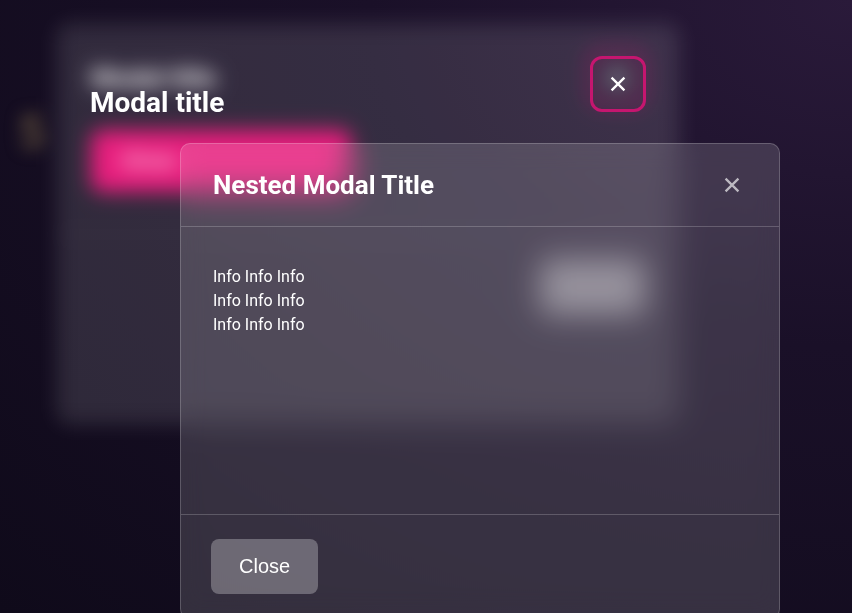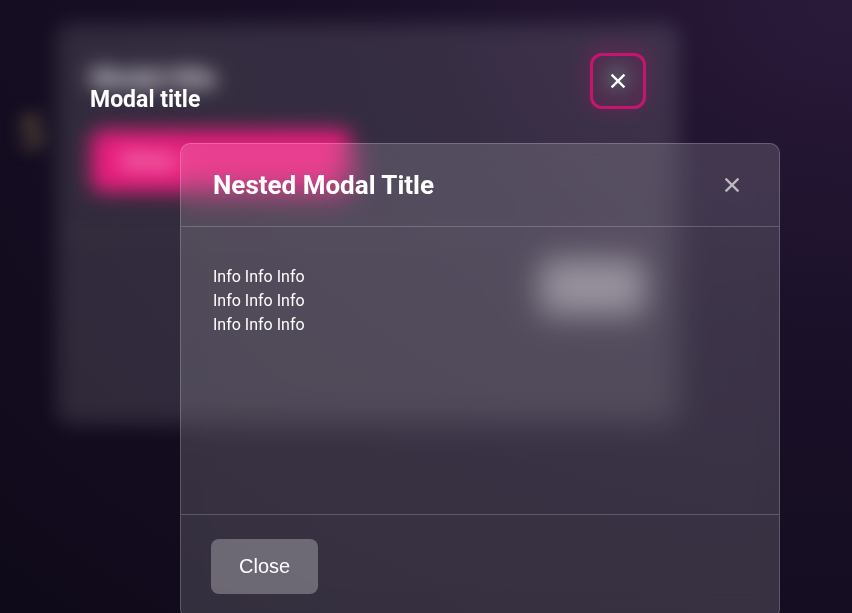--- a/index.html
+++ b/index.html
@@ -121,21 +121,21 @@
       top: 25px;
       width: 620px;
       padding: 24px 32px;
       display: flex;
       align-items: center;
       justify-content: space-between;
     }
     
     .first-modal-title-crisp {
       color: #fff;
-      font-size: 23px;
+      font-size: 28px;
       font-weight: 700;
       margin-top: 37px;
     }
     
     .first-modal-close-crisp {
       width: 56px;
       height: 56px;
       border: 3px solid #c5166f;
       border-radius: 12px;
       background: transparent;

